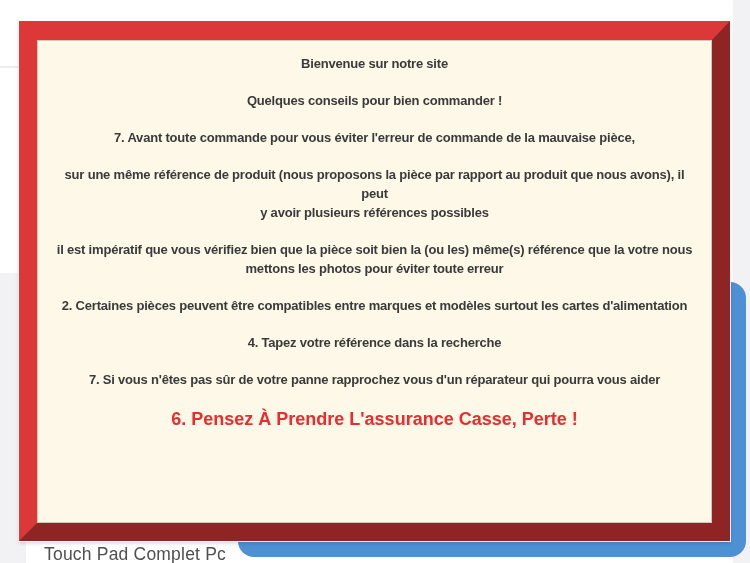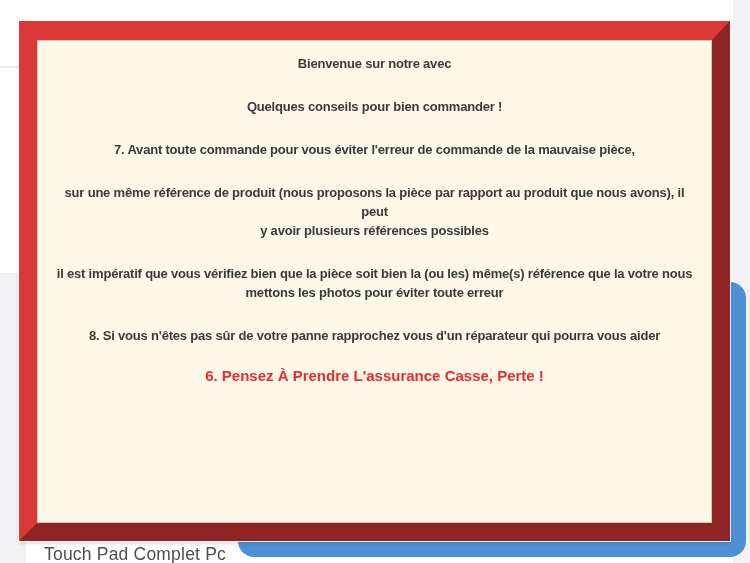--- a/index.html
+++ b/index.html
@@ -81,26 +81,26 @@
     text-align: center;
     overflow: hidden;
   }
   .modal-panel .line {
     font-size: 13px;
     font-weight: bold;
     line-height: 19px;
     letter-spacing: -0.2px;
     color: var(--body-text);
     white-space: pre-line;
-    margin-top: 24px;
+    margin-top: 18px;
   }
   .modal-panel .line:first-child { margin-top: 0; }
   .modal-panel .warning {
     margin-top: 21px;
-    font-size: 15px;
+    font-size: 18px;
     font-weight: bold;
     letter-spacing: 0;
     color: var(--warning-red);
     white-space: pre-line;
   }
 </style>
 </head>
 <body>
 
 <div class="page">
@@ -108,25 +108,27 @@
   <div class="header-divider"></div>
   <div class="left-gray-panel"></div>
   <div class="right-gray-panel"></div>
 
   <div class="blue-banner"></div>
 
   <div class="product-title">Touch Pad Complet Pc</div>
 
   <div class="modal">
     <div class="modal-panel">
-      <div class="line">Bienvenue sur notre avec</div>
+      <div class="line">Bienvenue sur notre site</div>
       <div class="line">Quelques conseils pour bien commander !</div>
       <div class="line">7. Avant toute commande pour vous éviter l'erreur de commande de la mauvaise pièce,</div>
       <div class="line">sur une même référence de produit (nous proposons la pièce par rapport au produit que nous avons), il peut
 y avoir plusieurs références possibles</div>
       <div class="line">il est impératif que vous vérifiez bien que la pièce soit bien la (ou les) même(s) référence que la votre nous
 mettons les photos pour éviter toute erreur</div>
-      <div class="line">8. Si vous n'êtes pas sûr de votre panne rapprochez vous d'un réparateur qui pourra vous aider</div>
+      <div class="line">2. Certaines pièces peuvent être compatibles entre marques et modèles surtout les cartes d'alimentation</div>
+      <div class="line">4. Tapez votre référence dans la recherche</div>
+      <div class="line">7. Si vous n'êtes pas sûr de votre panne rapprochez vous d'un réparateur qui pourra vous aider</div>
       <div class="line warning">6. Pensez À Prendre L'assurance Casse, Perte !</div>
     </div>
   </div>
 
 </div>
 
 </body></html>

